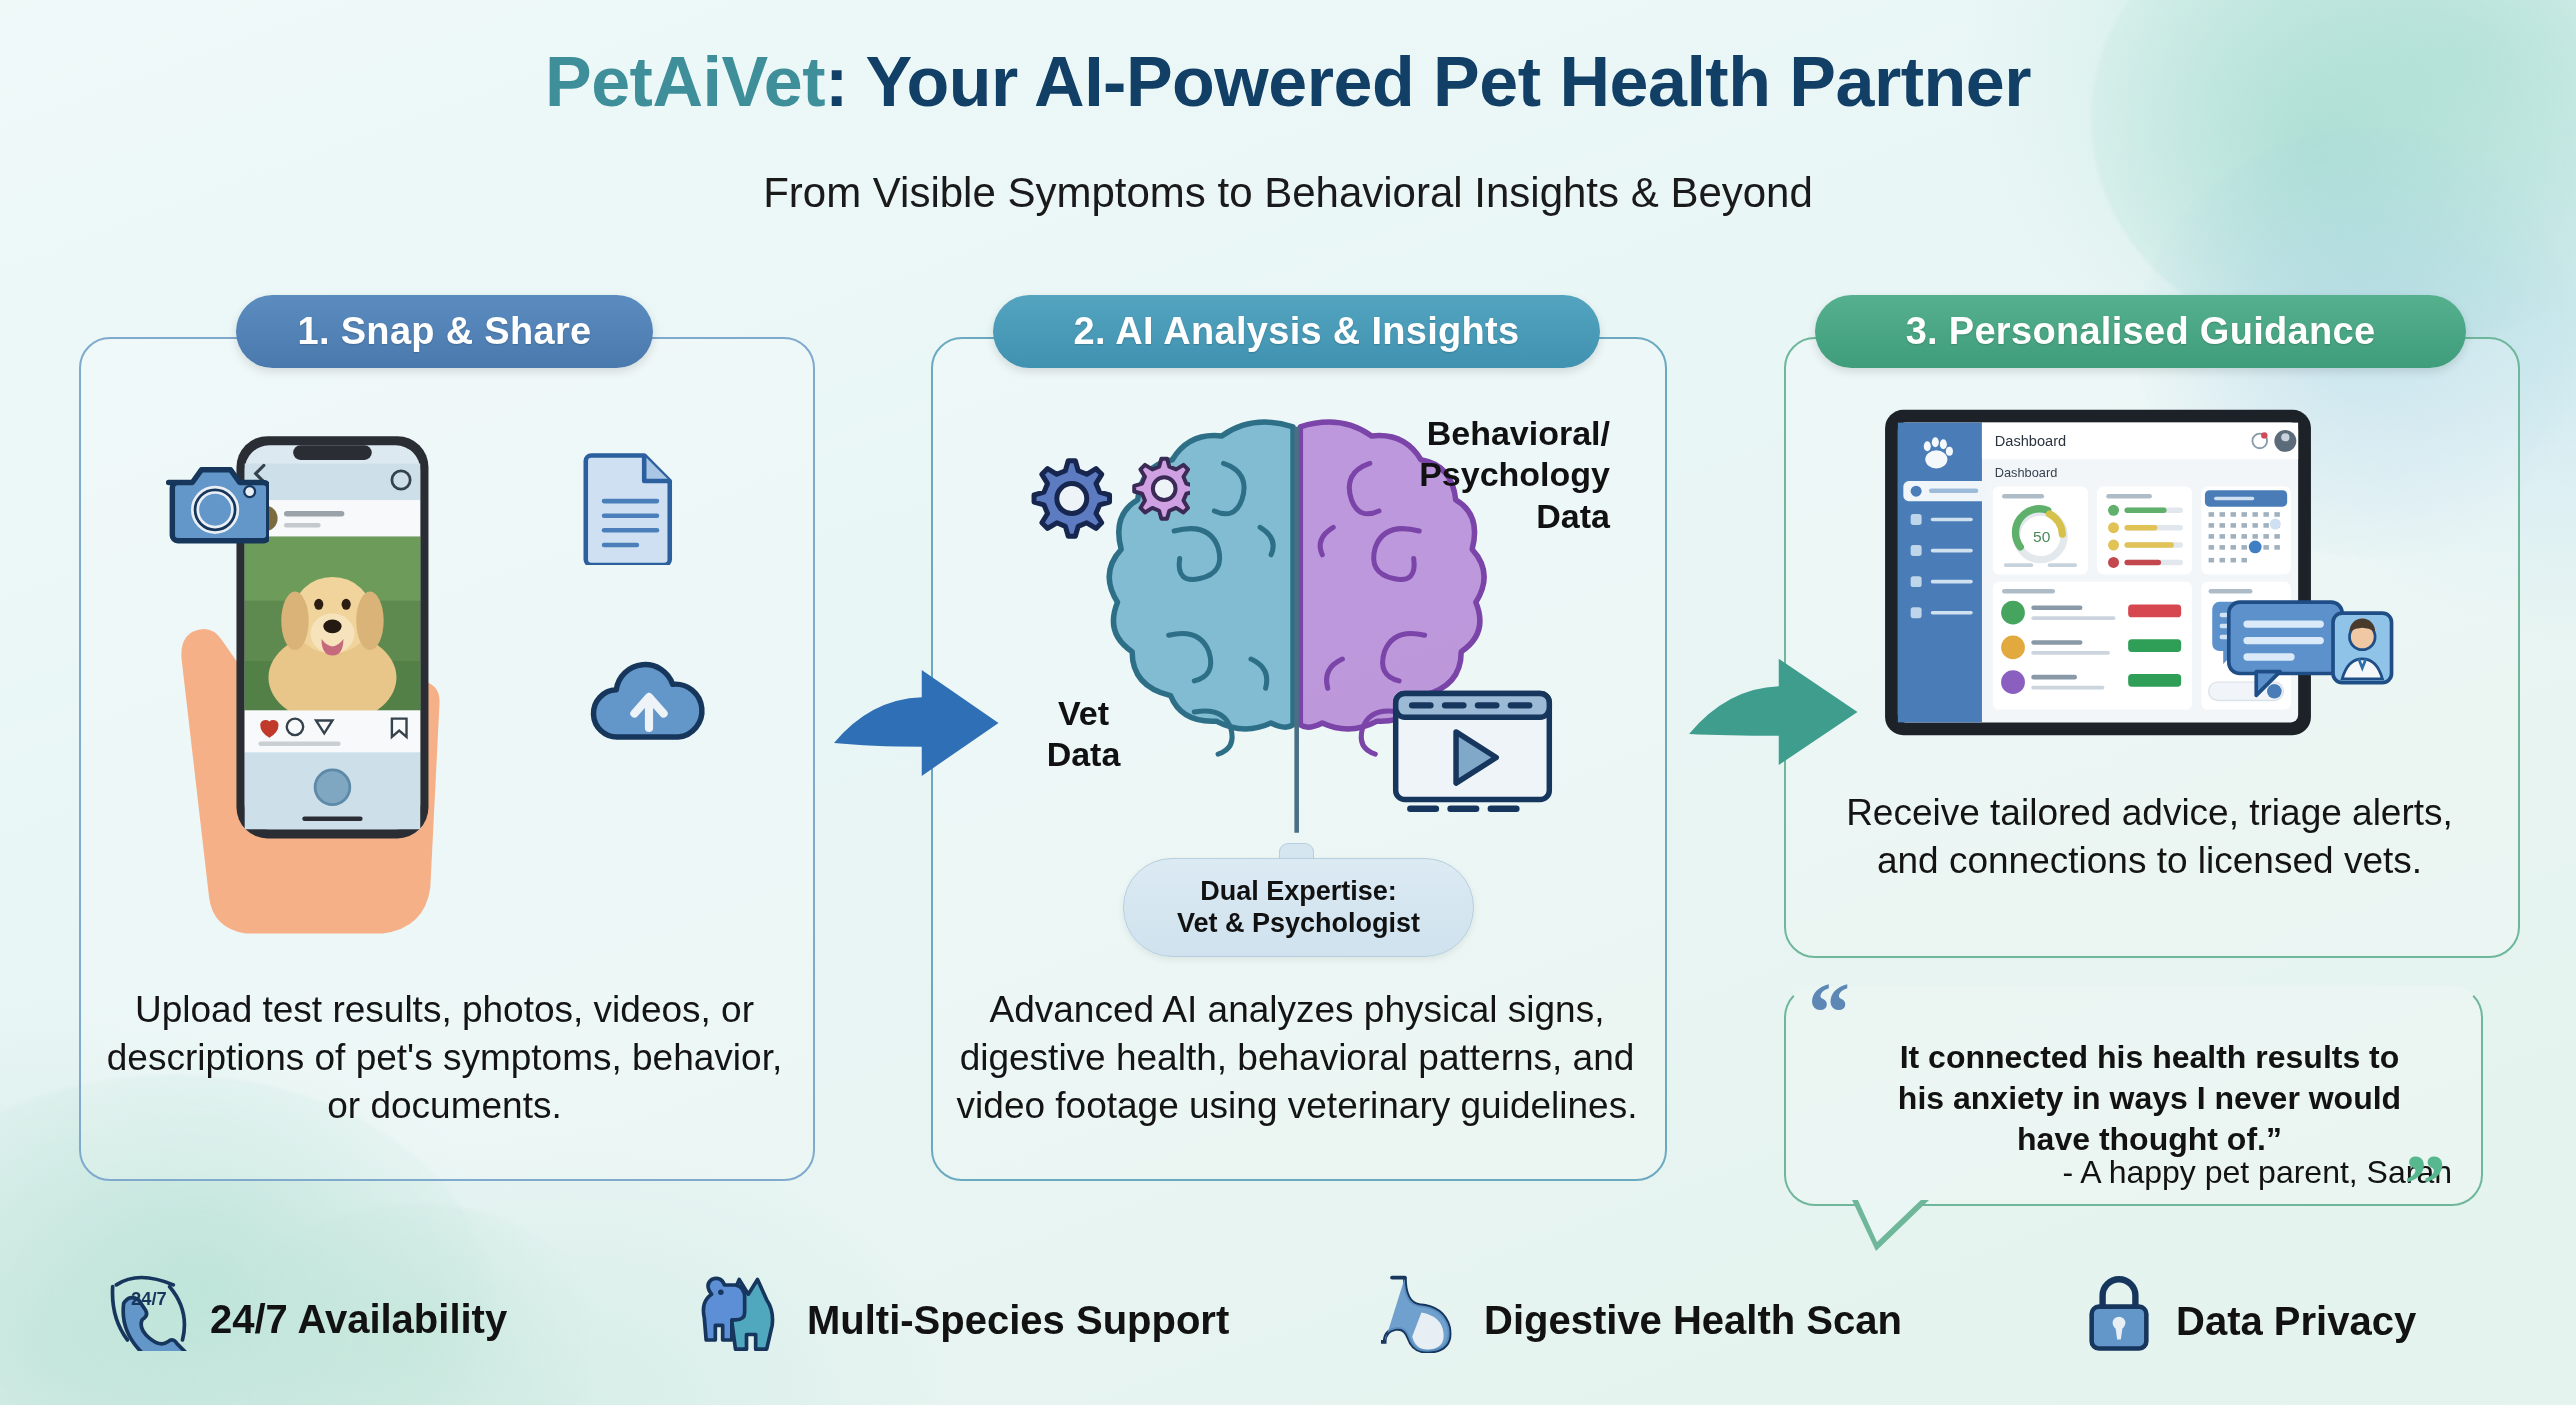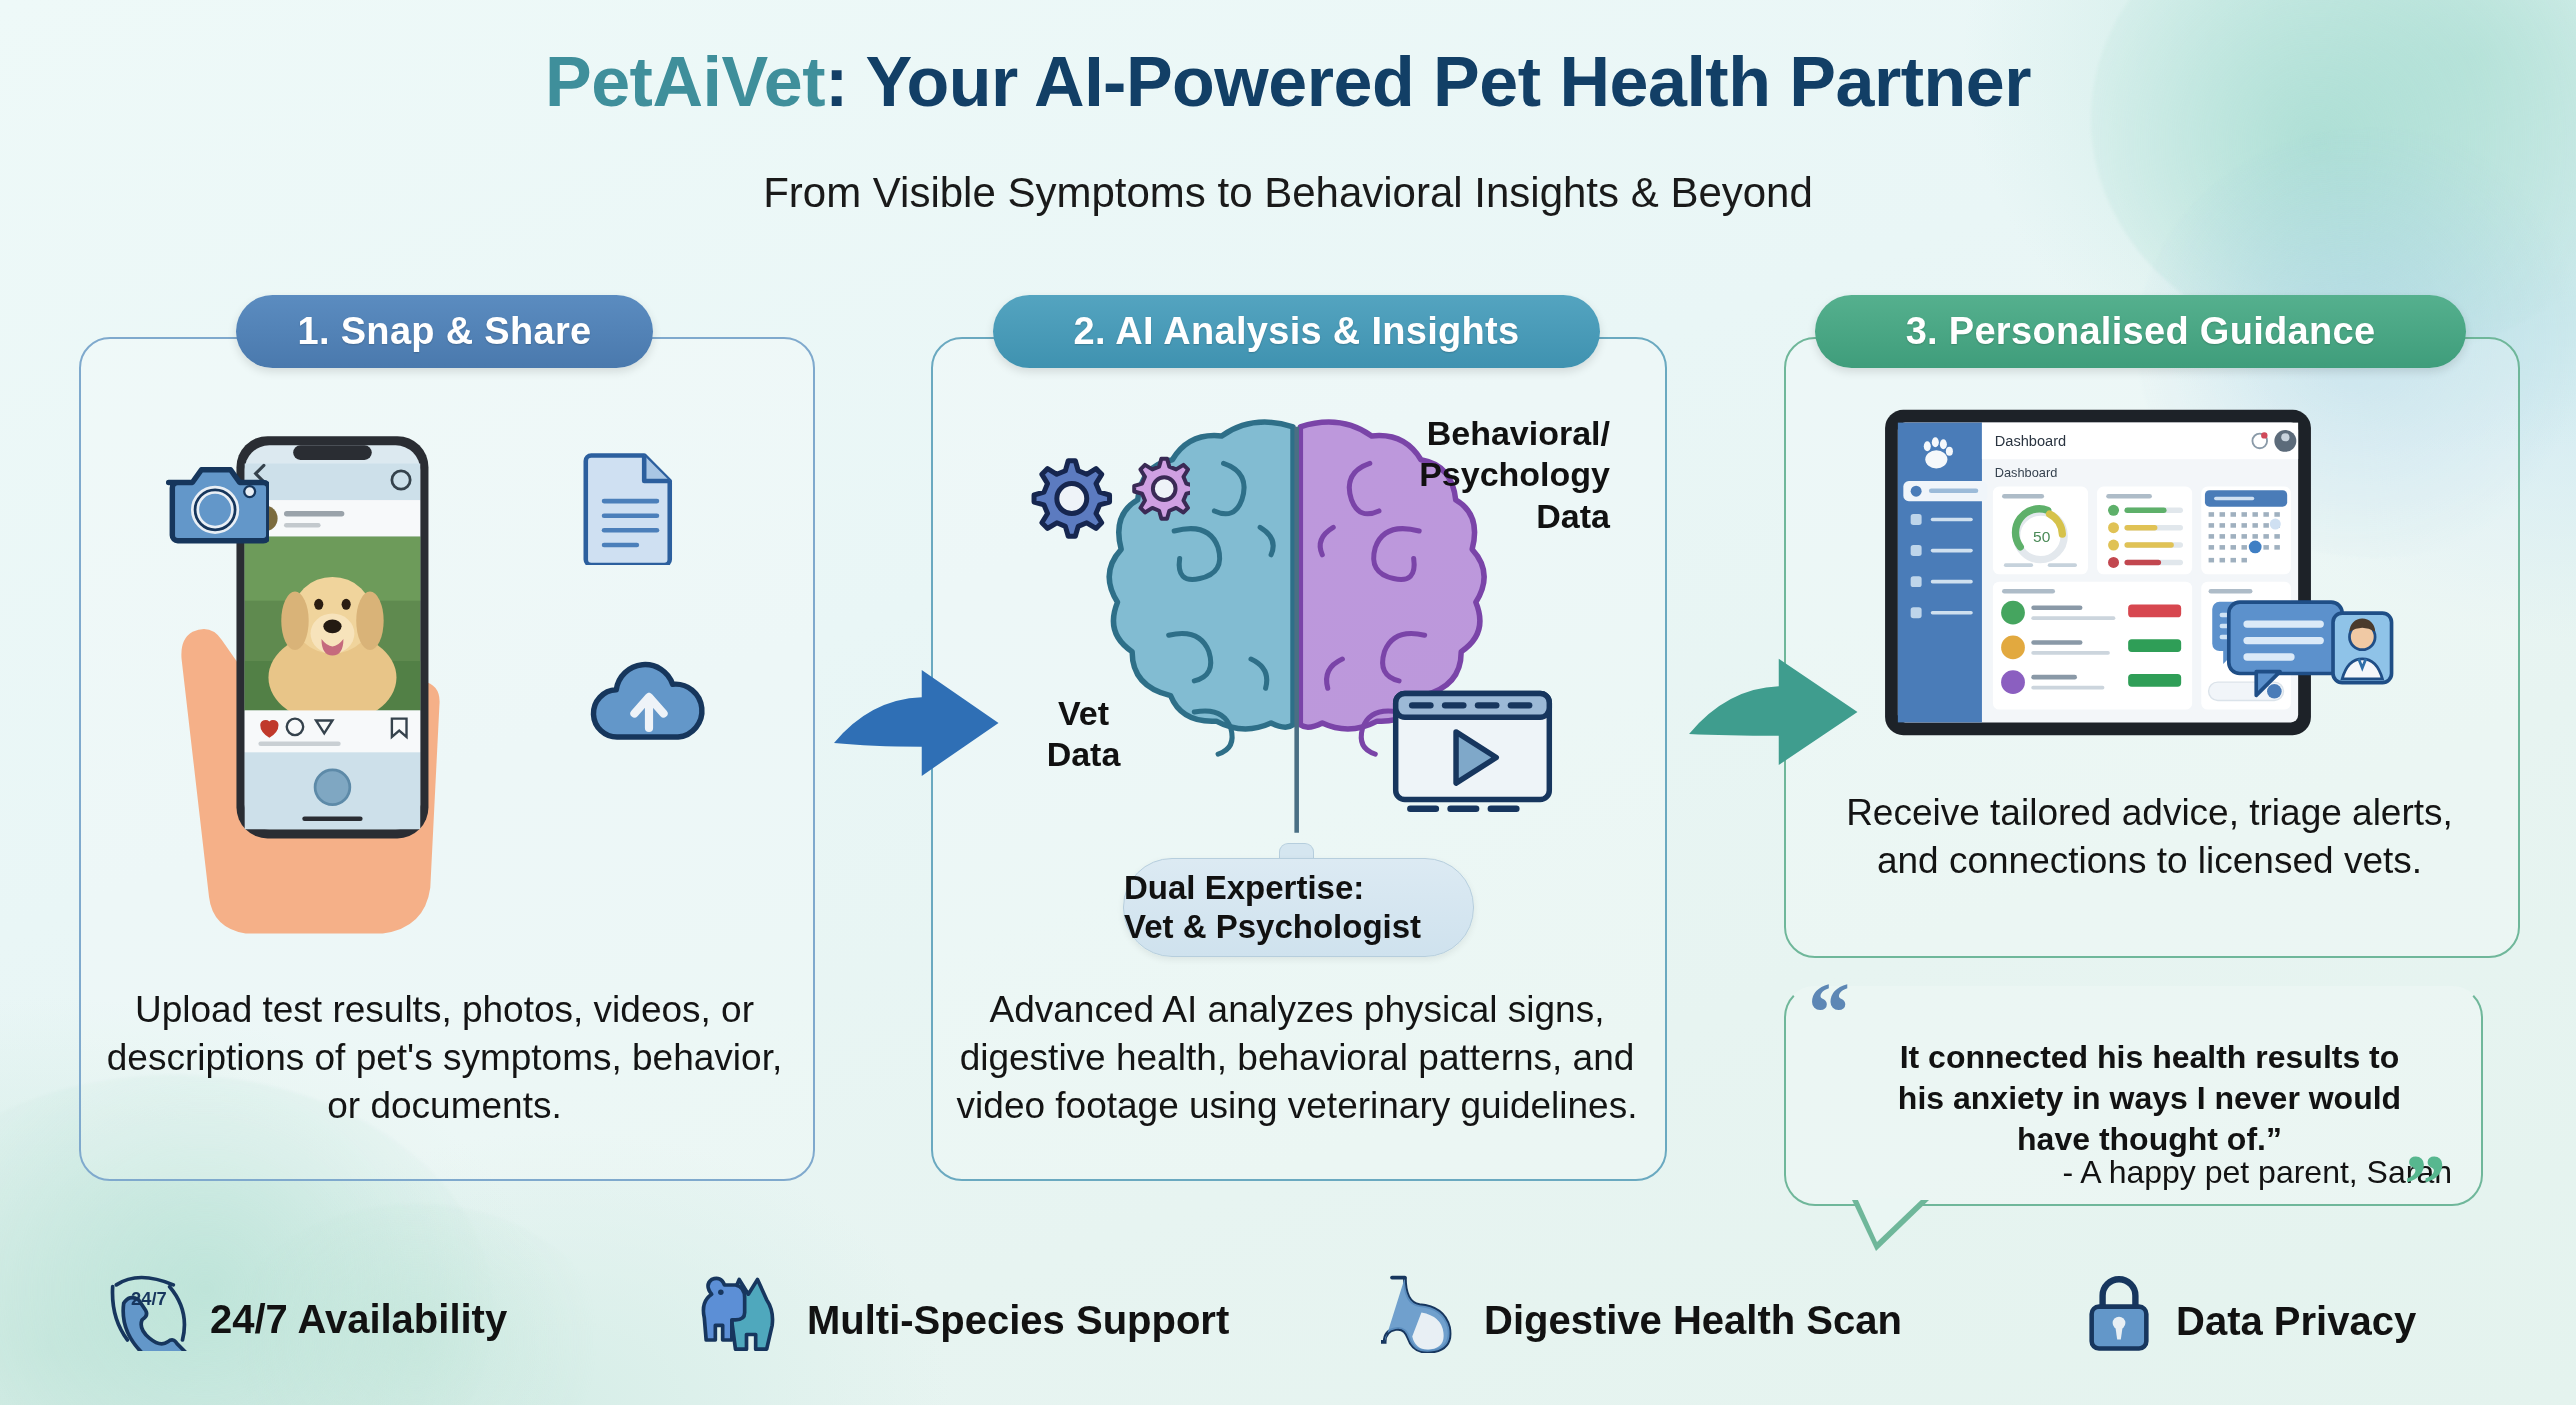--- a/index.html
+++ b/index.html
@@ -86,22 +86,22 @@
     position:absolute;color:#111;font-size:34px;font-weight:bold;line-height:1.22;text-align:center;
   }
   #lab-vet{left:1015px;top:693px;width:137px;text-align:center;}
   #lab-beh{left:1400px;top:413px;width:210px;text-align:right;}
   #gears{position:absolute;left:1025px;top:421px;}
   #videoicon{position:absolute;left:1390px;top:688px;}
   #dual-badge{
     position:absolute;left:1123px;top:858px;width:349px;height:97px;
     background:linear-gradient(180deg,#dceaf3,#cfe2ee);
     border:1.8px solid #b6cedd;border-radius:49px;
-    display:flex;flex-direction:column;justify-content:center;
-    font-size:33px;font-weight:bold;color:#111;line-height:1.16;
+    display:flex;flex-direction:column;align-items:center;justify-content:center;
+    font-size:27px;font-weight:bold;color:#111;line-height:1.16;
     box-shadow:0 2.7px 7.3px rgba(0,0,0,.07);
   }
   #dual-notch{
     position:absolute;left:1279px;top:843px;width:33px;height:20px;
     background:#d5e6f0;border:1.8px solid #b6cedd;border-bottom:none;
     border-radius:9.1px 9.1px 0 0;
   }
 
   
   #tablet{position:absolute;left:1883px;top:408px;width:430px;height:329px;}

